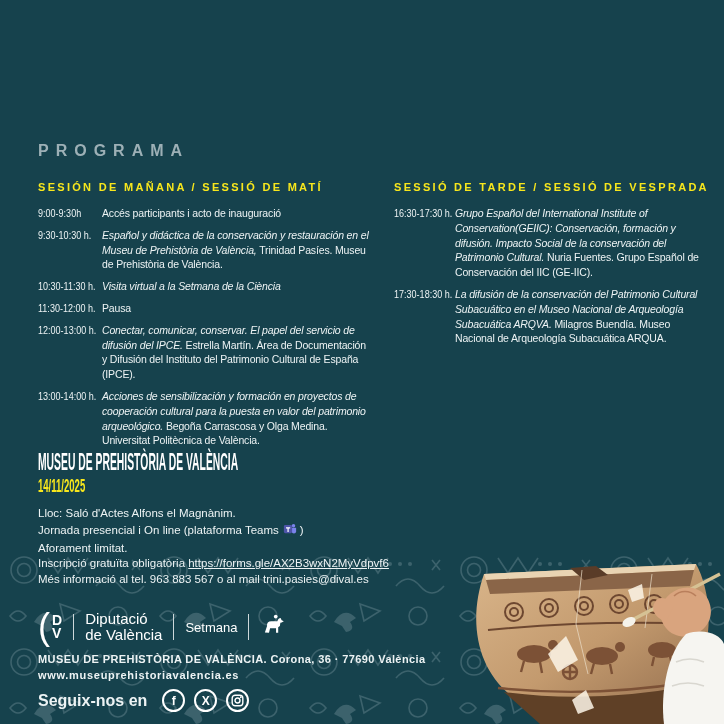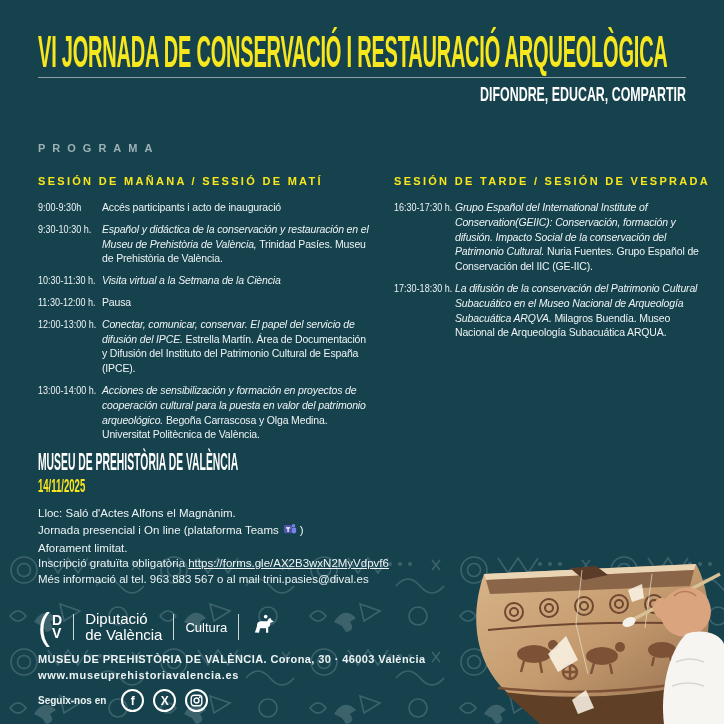--- a/index.html
+++ b/index.html
@@ -24,21 +24,21 @@
   }
   .title-rule{height:1px;background:#8fa0a6;margin-top:3px;}
   .subtitle-row{text-align:right;margin-top:5px;}
   .subtitle{
     display:inline-block;color:#fff;font-weight:700;font-size:20px;
     white-space:nowrap;transform:scaleX(0.62);transform-origin:right center;
   }
   
   .program{position:absolute;left:38px;right:26px;top:142px;z-index:2;}
   .program-label{
-    font-size:11px;font-weight:700;letter-spacing:7px;color:var(--muted);
+    font-size:16px;font-weight:700;letter-spacing:7px;color:var(--muted);
   }
   .columns{display:flex;gap:24px;margin-top:21px;}
   .col{flex:none;}
   .col-left{width:332px;}
   .col-right{width:311px;}
   .session-heading{
     color:var(--accent-yellow);font-size:11px;font-weight:700;
     letter-spacing:2.3px;margin-bottom:13px;white-space:nowrap;
   }
   .entry{display:flex;margin-bottom:7px;}
@@ -74,39 +74,32 @@
   .logos{display:flex;align-items:center;gap:11px;height:38px;color:#fff;}
   .dv-logo{display:flex;align-items:center;gap:2px;}
   .dv-paren{font-size:36px;line-height:34px;font-weight:400;color:#fff;}
   .dv-letters{display:flex;flex-direction:column;font-size:14px;font-weight:700;line-height:13px;color:#fff;}
   .dv-name{font-size:15px;line-height:16px;color:#fff;}
   .logo-divider{width:1px;height:26px;background:#cdd8da;}
   .cultura{font-size:13px;color:#fff;}
   .address{margin-top:7px;font-size:11px;font-weight:700;letter-spacing:0.4px;color:var(--text-light);white-space:nowrap;}
   .website{margin-top:4px;font-size:11px;font-weight:700;letter-spacing:0.7px;color:var(--text-light);}
   .social{margin-top:8px;display:flex;align-items:center;gap:9px;}
-  .follow{font-size:10px;font-weight:700;margin-right:6px;color:var(--text-light);}
+  .follow{font-size:16px;font-weight:700;margin-right:6px;color:var(--text-light);}
   .social-circle{
     width:23px;height:23px;border:2px solid #fff;border-radius:50%;
     display:flex;align-items:center;justify-content:center;color:#fff;
     font-weight:700;font-size:12px;cursor:pointer;
   }
 </style>
 </head>
 <body>
 
 <div class="poster">
 
-  <div class="header">
-    <div class="title">VI JORNADA DE CONSERVACIÓ I RESTAURACIÓ ARQUEOLÒGICA</div>
-    <div class="title-rule"></div>
-    <div class="subtitle-row">
-      <span class="subtitle">DIFONDRE, EDUCAR, COMPARTIR</span>
-    </div>
-  </div>
 
   <div class="program">
     <div class="program-label">PROGRAMA</div>
     <div class="columns">
       <div class="col col-left">
         <div class="session-heading">SESIÓN DE MAÑANA / SESSIÓ DE MATÍ</div>
 
         <div class="entry">
           <div class="time">9:00-9:30h</div>
           <p class="desc"><i></i><span>Accés participants i acto de inauguració</span></p>
@@ -127,21 +120,21 @@
           <div class="time">12:00-13:00 h.</div>
           <p class="desc"><i>Conectar, comunicar, conservar. El papel del servicio de difusión del IPCE.</i><span> Estrella Martín. Área de Documentación y Difusión del Instituto del Patrimonio Cultural de España (IPCE).</span></p>
         </div>
         <div class="entry">
           <div class="time">13:00-14:00 h.</div>
           <p class="desc"><i>Acciones de sensibilización y formación en proyectos de cooperación cultural para la puesta en valor del patrimonio arqueológico.</i><span> Begoña Carrascosa y Olga Medina. Universitat Politècnica de València.</span></p>
         </div>
       </div>
 
       <div class="col col-right">
-        <div class="session-heading">SESIÓN DE TARDE / SESIÓN DE VESPRADA</div>
+        <div class="session-heading">SESSIÓ DE TARDE / SESSIÓ DE VESPRADA</div>
 
         <div class="entry">
           <div class="time">16:30-17:30 h.</div>
           <p class="desc"><i>Grupo Español del International Institute of Conservation(GEIIC): Conservación, formación y difusión. Impacto Social de la conservación del Patrimonio Cultural.</i><span> Nuria Fuentes. Grupo Español de Conservación del IIC (GE-IIC).</span></p>
         </div>
         <div class="entry">
           <div class="time">17:30-18:30 h.</div>
           <p class="desc"><i>La difusión de la conservación del Patrimonio Cultural Subacuático en el Museo Nacional de Arqueología Subacuática ARQVA.</i><span> Milagros Buendía. Museo Nacional de Arqueología Subacuática ARQUA.</span></p>
         </div>
       </div>
@@ -271,30 +264,30 @@
           <span>D</span>
           <span>V</span>
         </span>
       </div>
       <div class="logo-divider"></div>
       <div class="dv-name">
         <div>Diputació</div>
         <div>de València</div>
       </div>
       <div class="logo-divider"></div>
-      <div class="cultura">Cultura</div>
+      <div class="cultura">Setmana</div>
       <div class="logo-divider"></div>
       <span>
         <svg width="26" height="26" viewBox="0 0 24 24">
           <path fill="#fff" d="M4.5 19 l2-6 q-.5-4.5 4-4.5 l5.5 0 q1-3 3-3 l1 2 2 1 -2 1.2 -1.2 .2 q.2 3 -2 4.2 l0 5 -2 0 0-4 -5.5 0 -1 4 z"></path>
           <circle cx="14.5" cy="4.2" r="1.7" fill="#fff"></circle>
         </svg>
       </span>
     </div>
-    <div class="address">MUSEU DE PREHISTÒRIA DE VALÈNCIA. Corona, 30  ·  46003 València</div>
+    <div class="address">MUSEU DE PREHISTÒRIA DE VALÈNCIA. Corona, 36  ·  77690 València</div>
     <div class="website">www.museuprehistoriavalencia.es</div>
     <div class="social">
       <span class="follow">Seguix-nos en</span>
       <span class="social-circle">f</span>
       <span class="social-circle">X</span>
       <span class="social-circle">
         <svg width="13" height="13" viewBox="0 0 22 22">
           <rect x="2" y="2" width="18" height="18" rx="5" fill="none" stroke="#fff" stroke-width="2.4"></rect>
           <circle cx="11" cy="11" r="4.2" fill="none" stroke="#fff" stroke-width="2.4"></circle>
           <circle cx="16.6" cy="5.4" r="1.5" fill="#fff"></circle>

